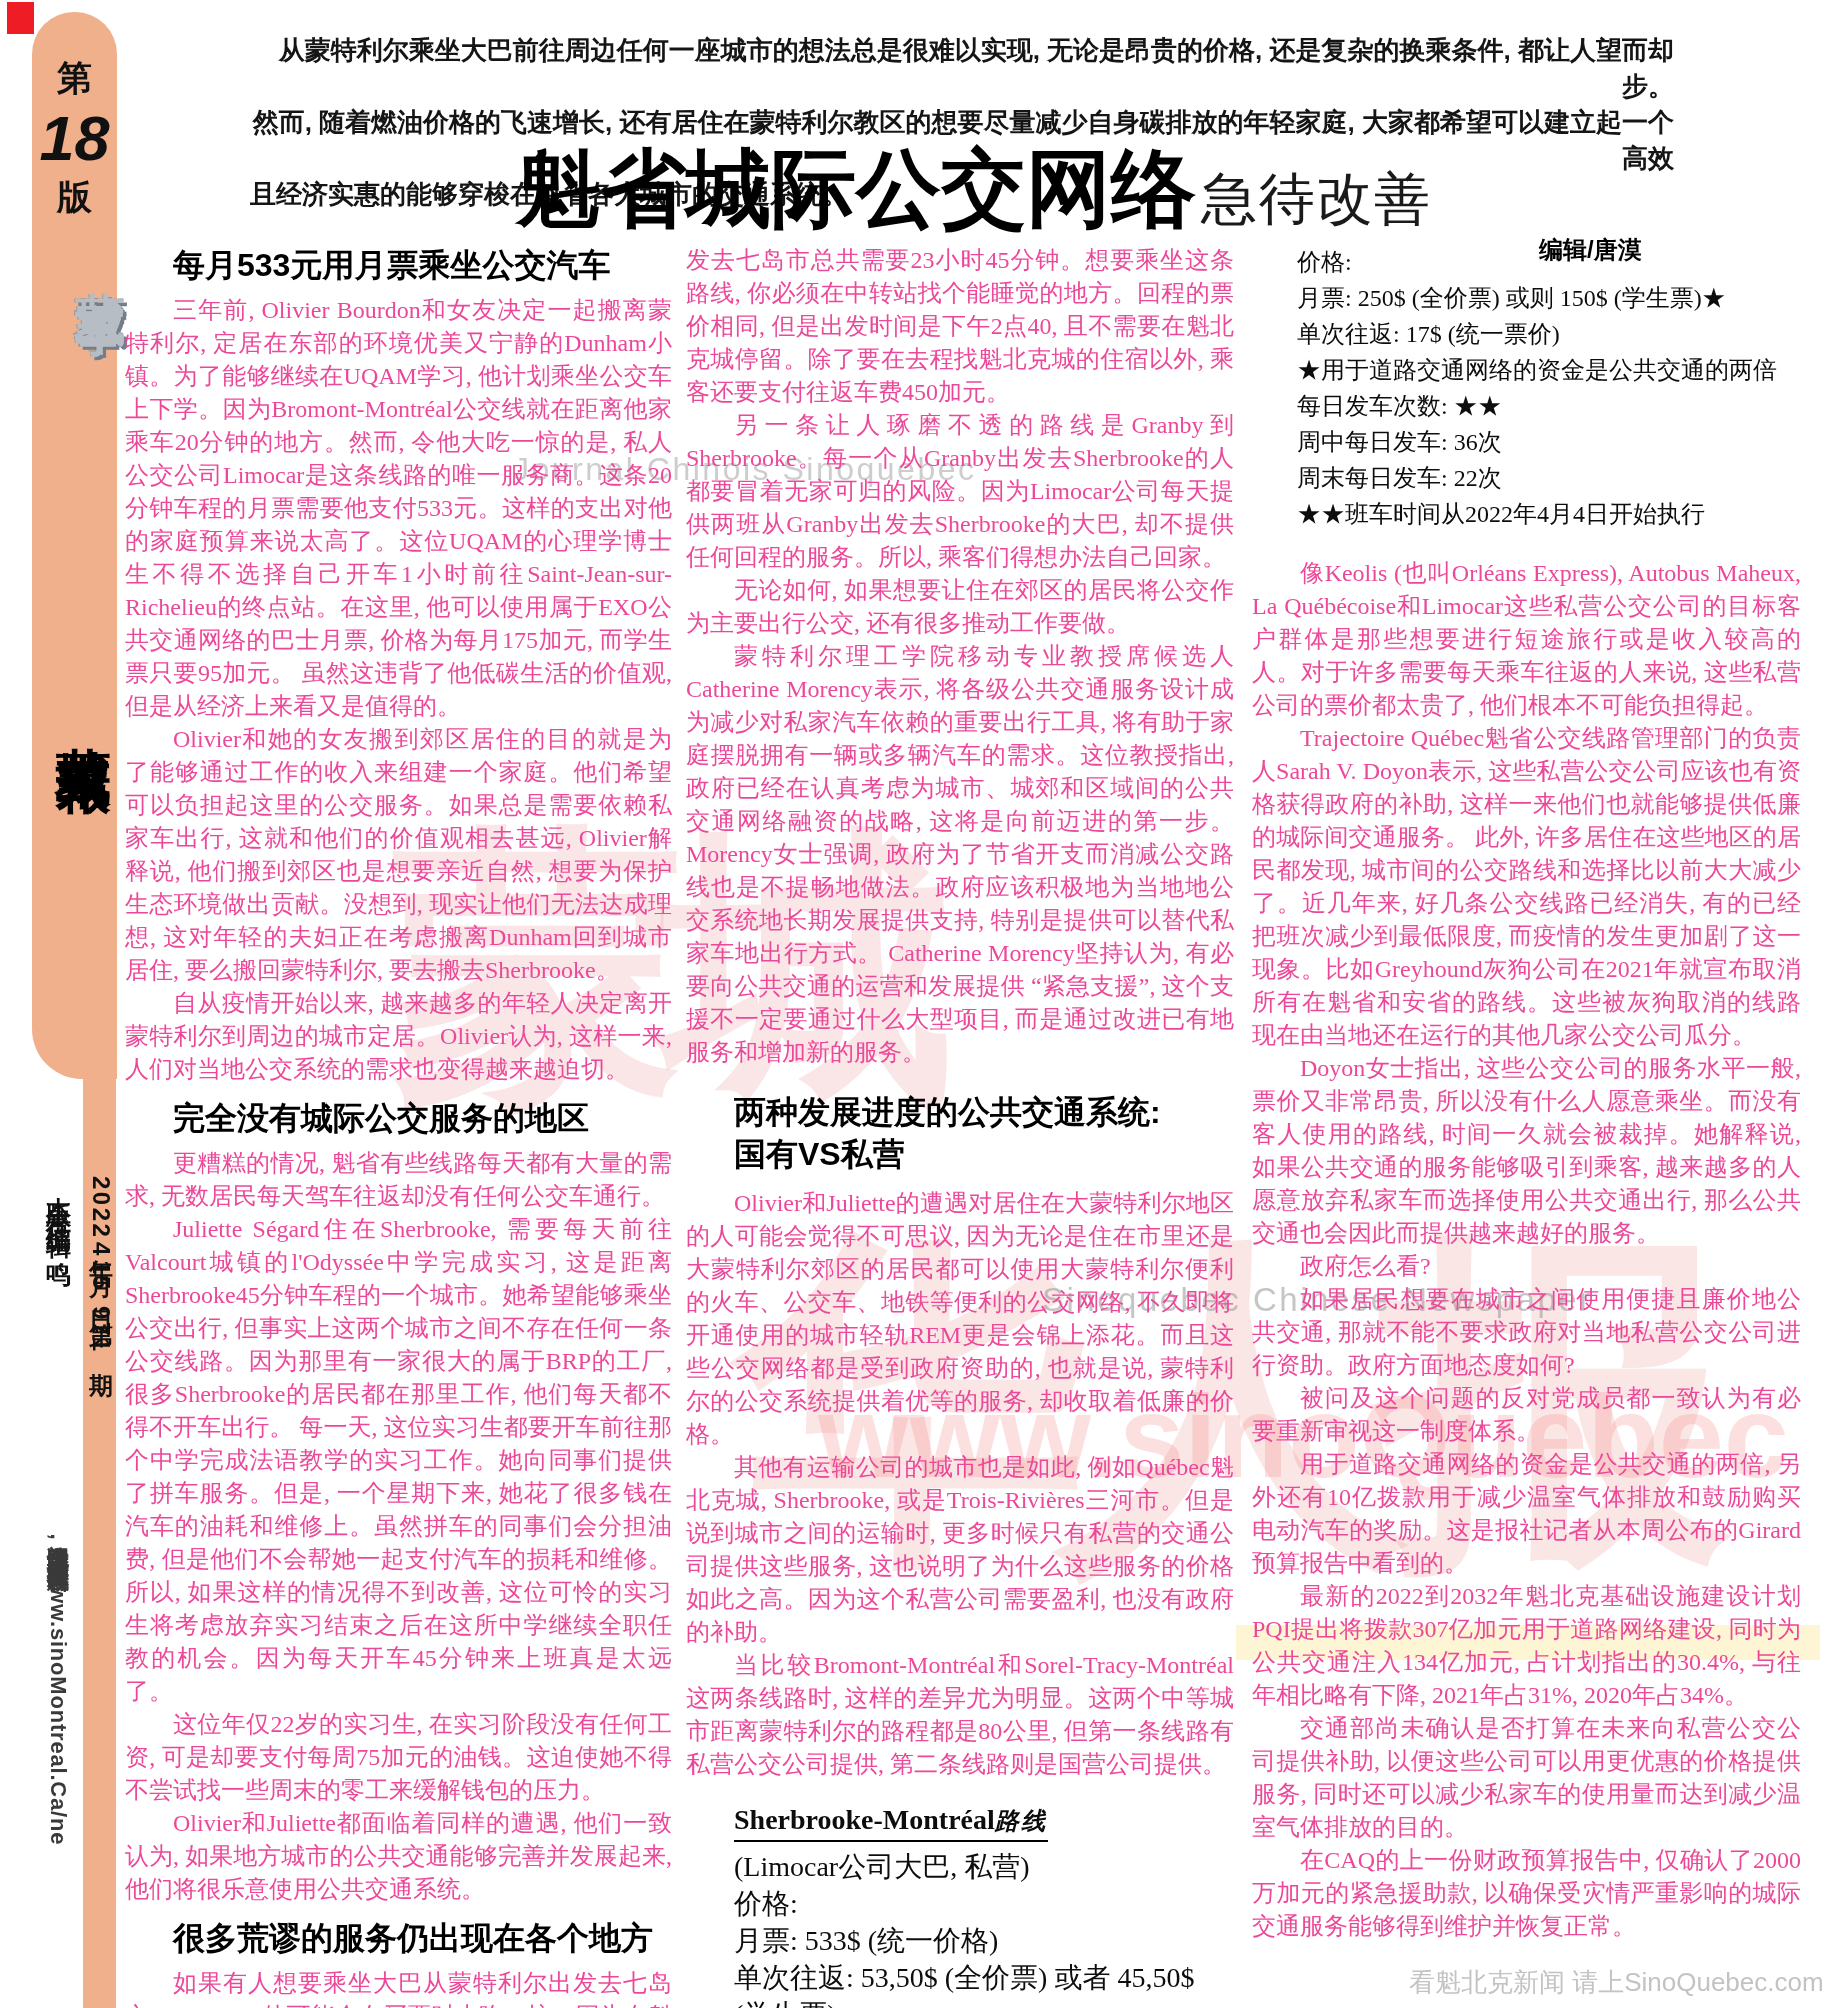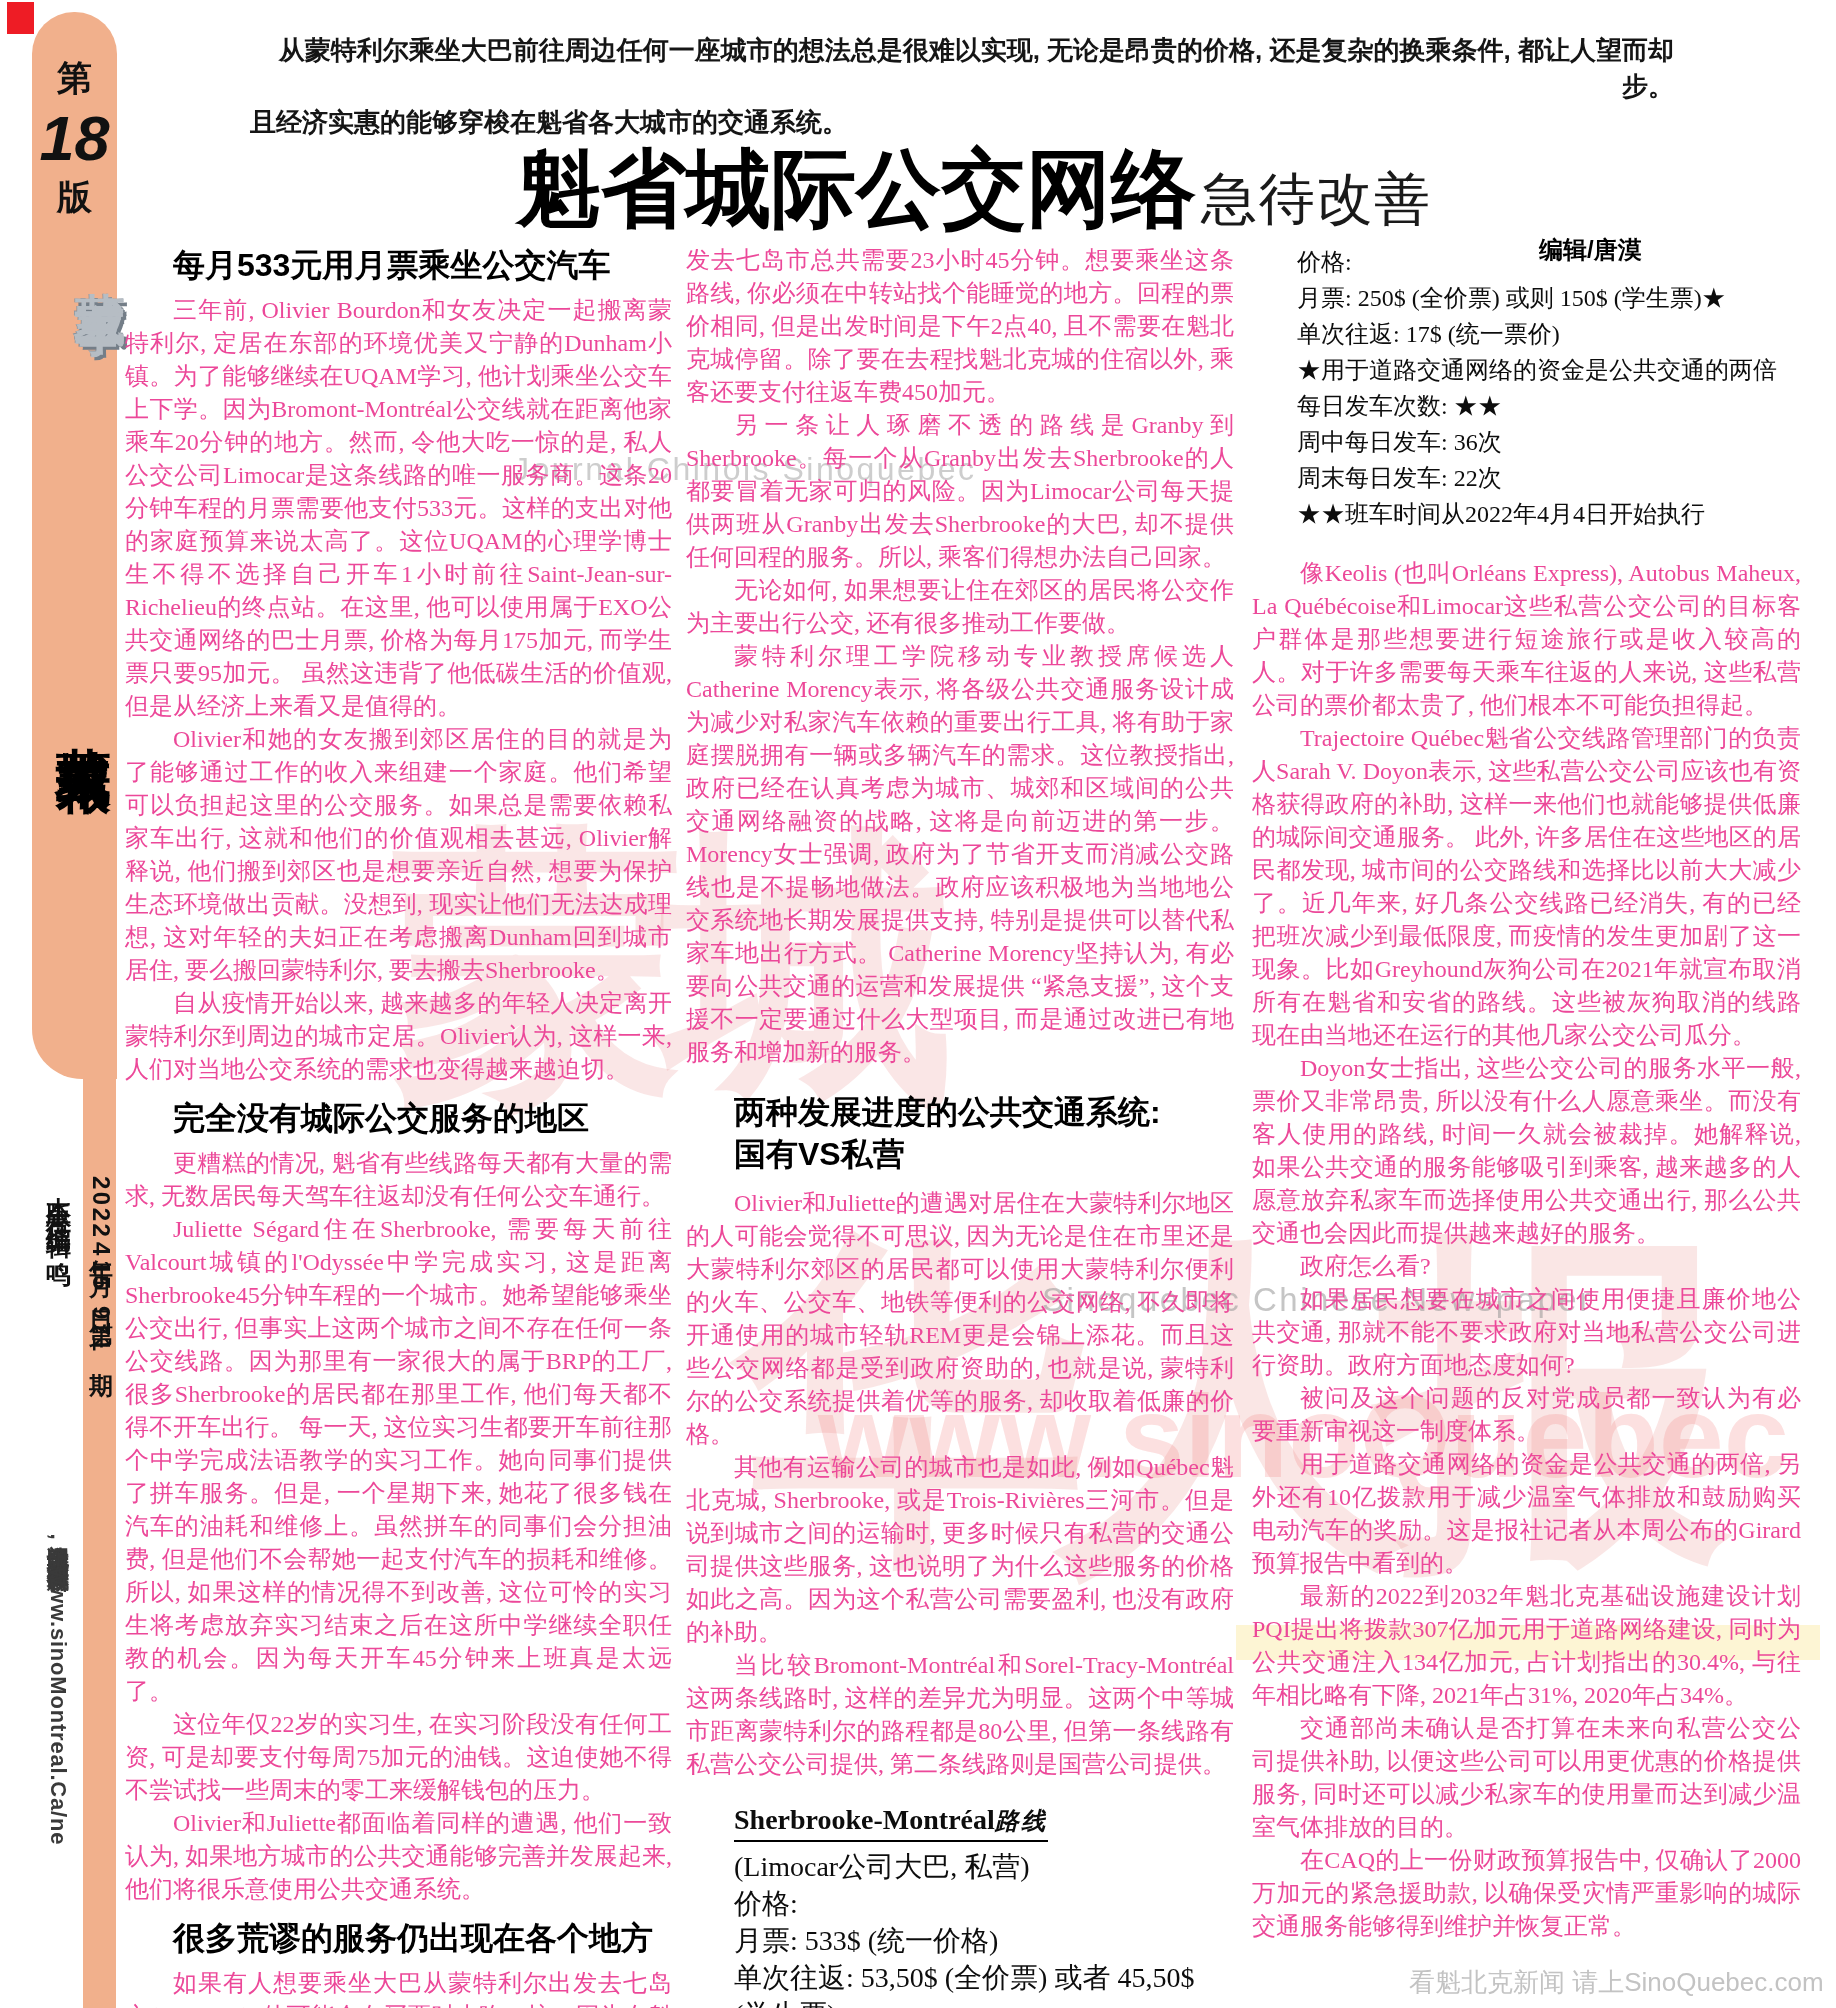--- a/index.html
+++ b/index.html
@@ -106,20 +106,21 @@
     </div>
     <div class="side-strip"></div>
     <div class="issue-vert">2022年4月15日 第971期</div>
     <div class="duty-vert">本版责任编辑  一鸣</div>
     <div class="ever-vert">阅读全真电子版, 体验媒体新时代: www.sinoMontreal.Ca/ne</div>
   </aside>
 
   <header>
     <div class="intro">
       <div class="c">从蒙特利尔乘坐大巴前往周边任何一座城市的想法总是很难以实现, 无论是昂贵的价格, 还是复杂的换乘条件, 都让人望而却步。</div>
+      <div class="c">然而, 随着燃油价格的飞速增长, 还有居住在蒙特利尔教区的想要尽量减少自身碳排放的年轻家庭, 大家都希望可以建立起一个高效</div>
       <div>且经济实惠的能够穿梭在魁省各大城市的交通系统。</div>
     </div>
     <div class="headline">
       <span class="hl-main">魁省城际公交网络</span><span class="hl-sub">急待改善</span>
     </div>
     <div class="hl-editor">编辑/唐漠</div>
   </header>
 
   <section class="col" id="col1">
     <h3 class="subhead first">每月533元用月票乘坐公交汽车</h3>

